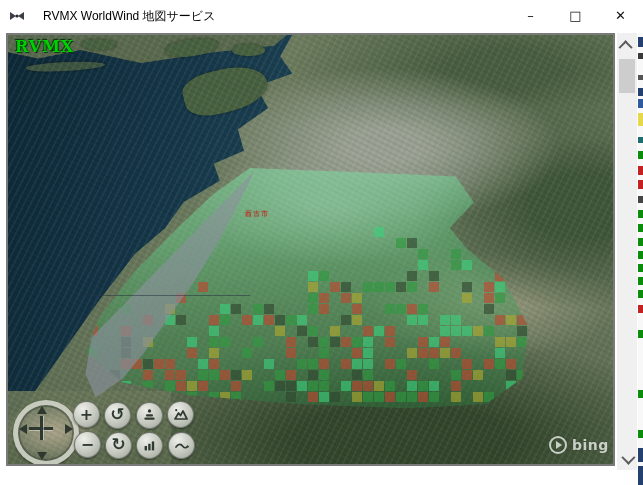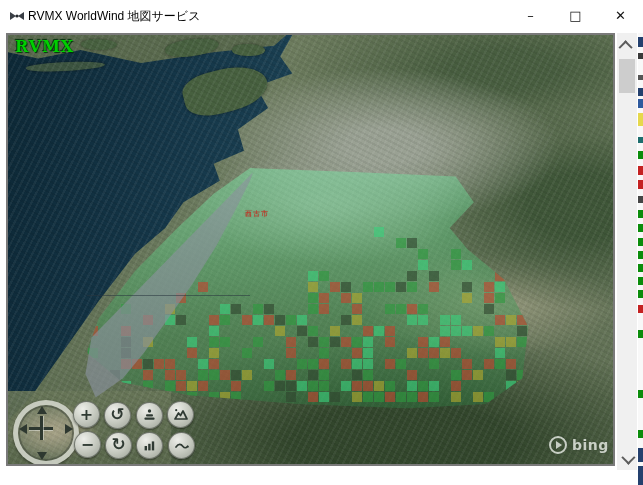--- a/index.html
+++ b/index.html
@@ -2,21 +2,21 @@
 <html><head>
 <meta charset="utf-8">
 <style>
   html,body{margin:0;padding:0;}
   body{width:643px;height:485px;background:#ffffff;overflow:hidden;position:relative;
        font-family:"Liberation Sans",sans-serif;-webkit-font-smoothing:antialiased;}
 
   
   .titlebar{position:absolute;left:0;top:0;width:643px;height:32px;background:#ffffff;display:flex;align-items:center;}
   .app-icon{width:16px;height:16px;margin-left:9px;flex:0 0 auto;}
-  .title-text{font-size:12px;color:#000;margin-left:3px;white-space:nowrap;}
+  .title-text{font-size:12px;color:#000;margin-left:18px;white-space:nowrap;}
   .caption-group{position:absolute;right:0;top:0;height:32px;display:flex;}
   .caption-btn{width:45px;height:32px;display:flex;align-items:center;justify-content:center;
                font-size:13px;color:#111;font-family:"DejaVu Sans",sans-serif;}
   .caption-btn span{transform:translateY(-1px);}
 
   
   .map{position:absolute;left:6px;top:33px;width:609px;height:433px;border:2px solid #7a7a7a;
        box-sizing:border-box;overflow:hidden;background:#5f6f52;}
   .map *{position:absolute;}
   .layer{left:0;top:0;width:605px;height:429px;}

